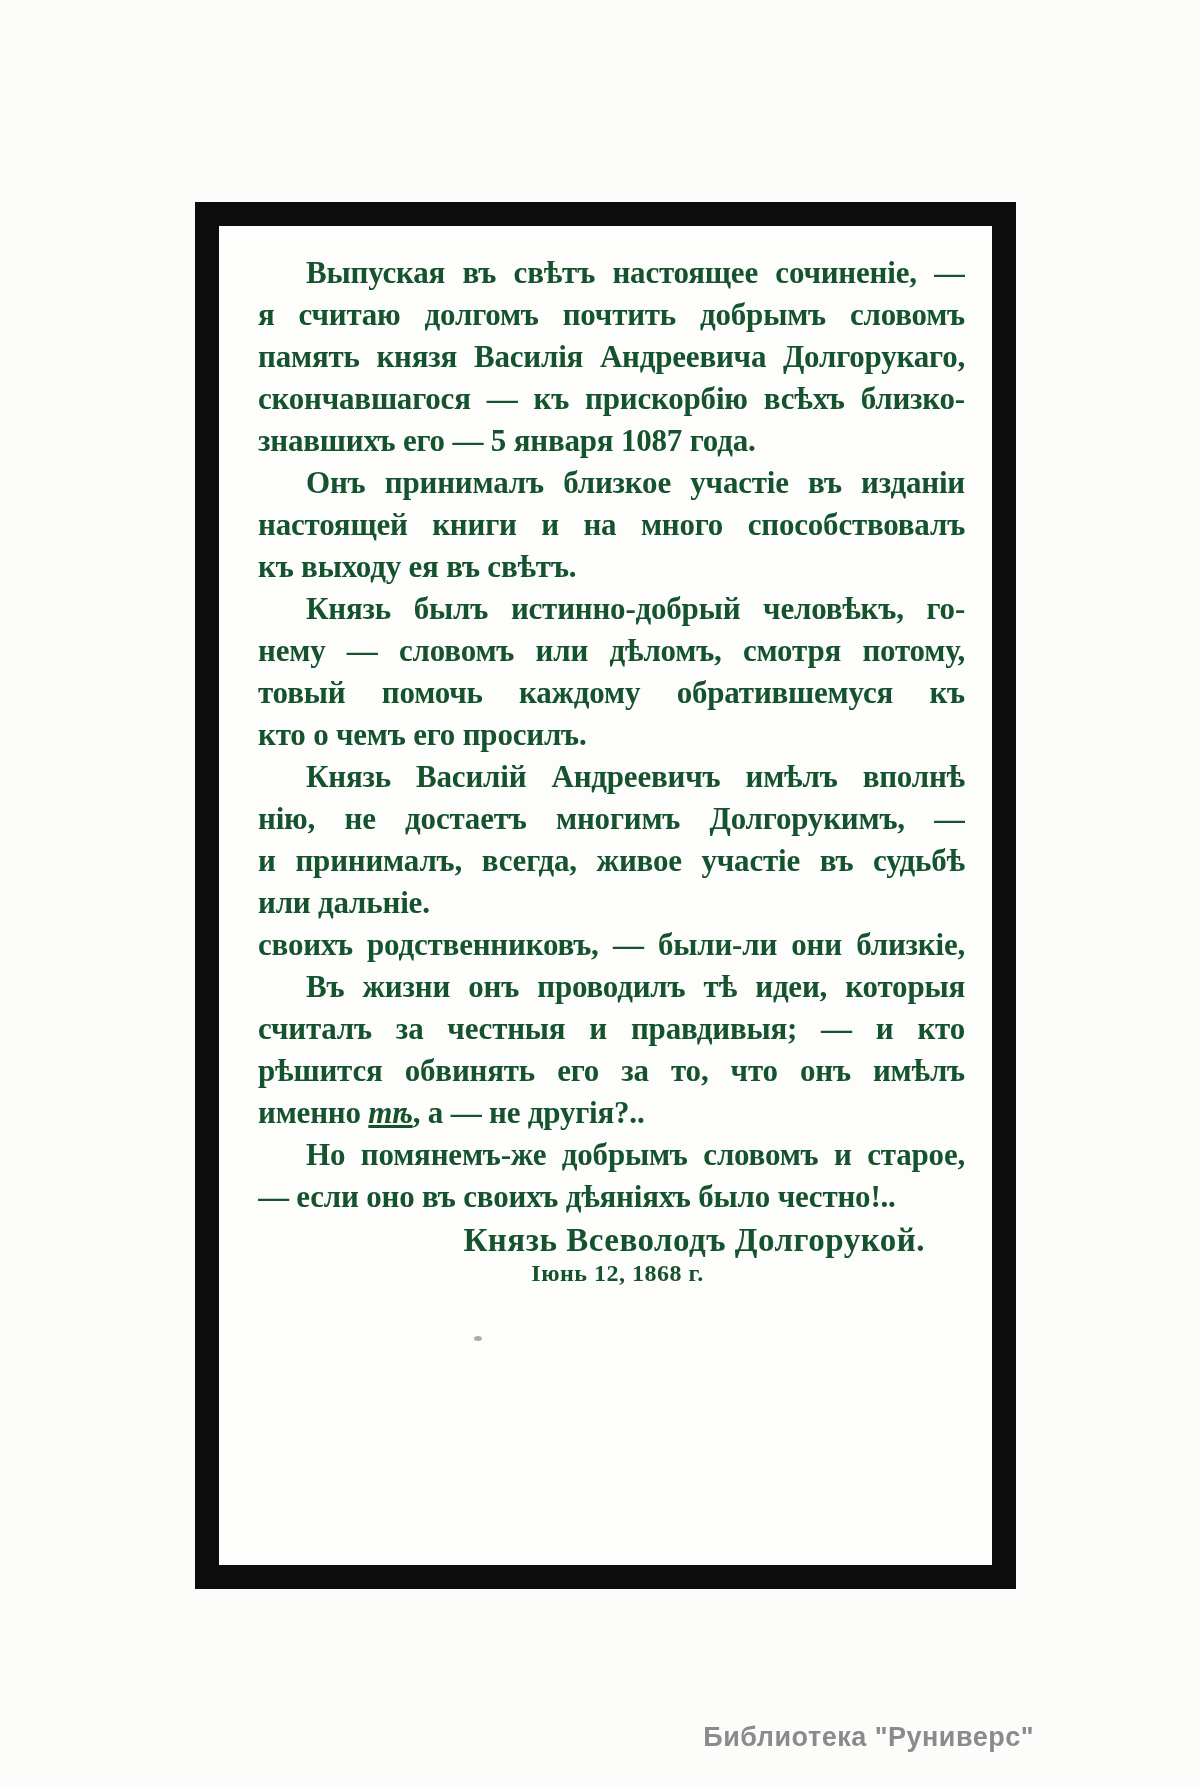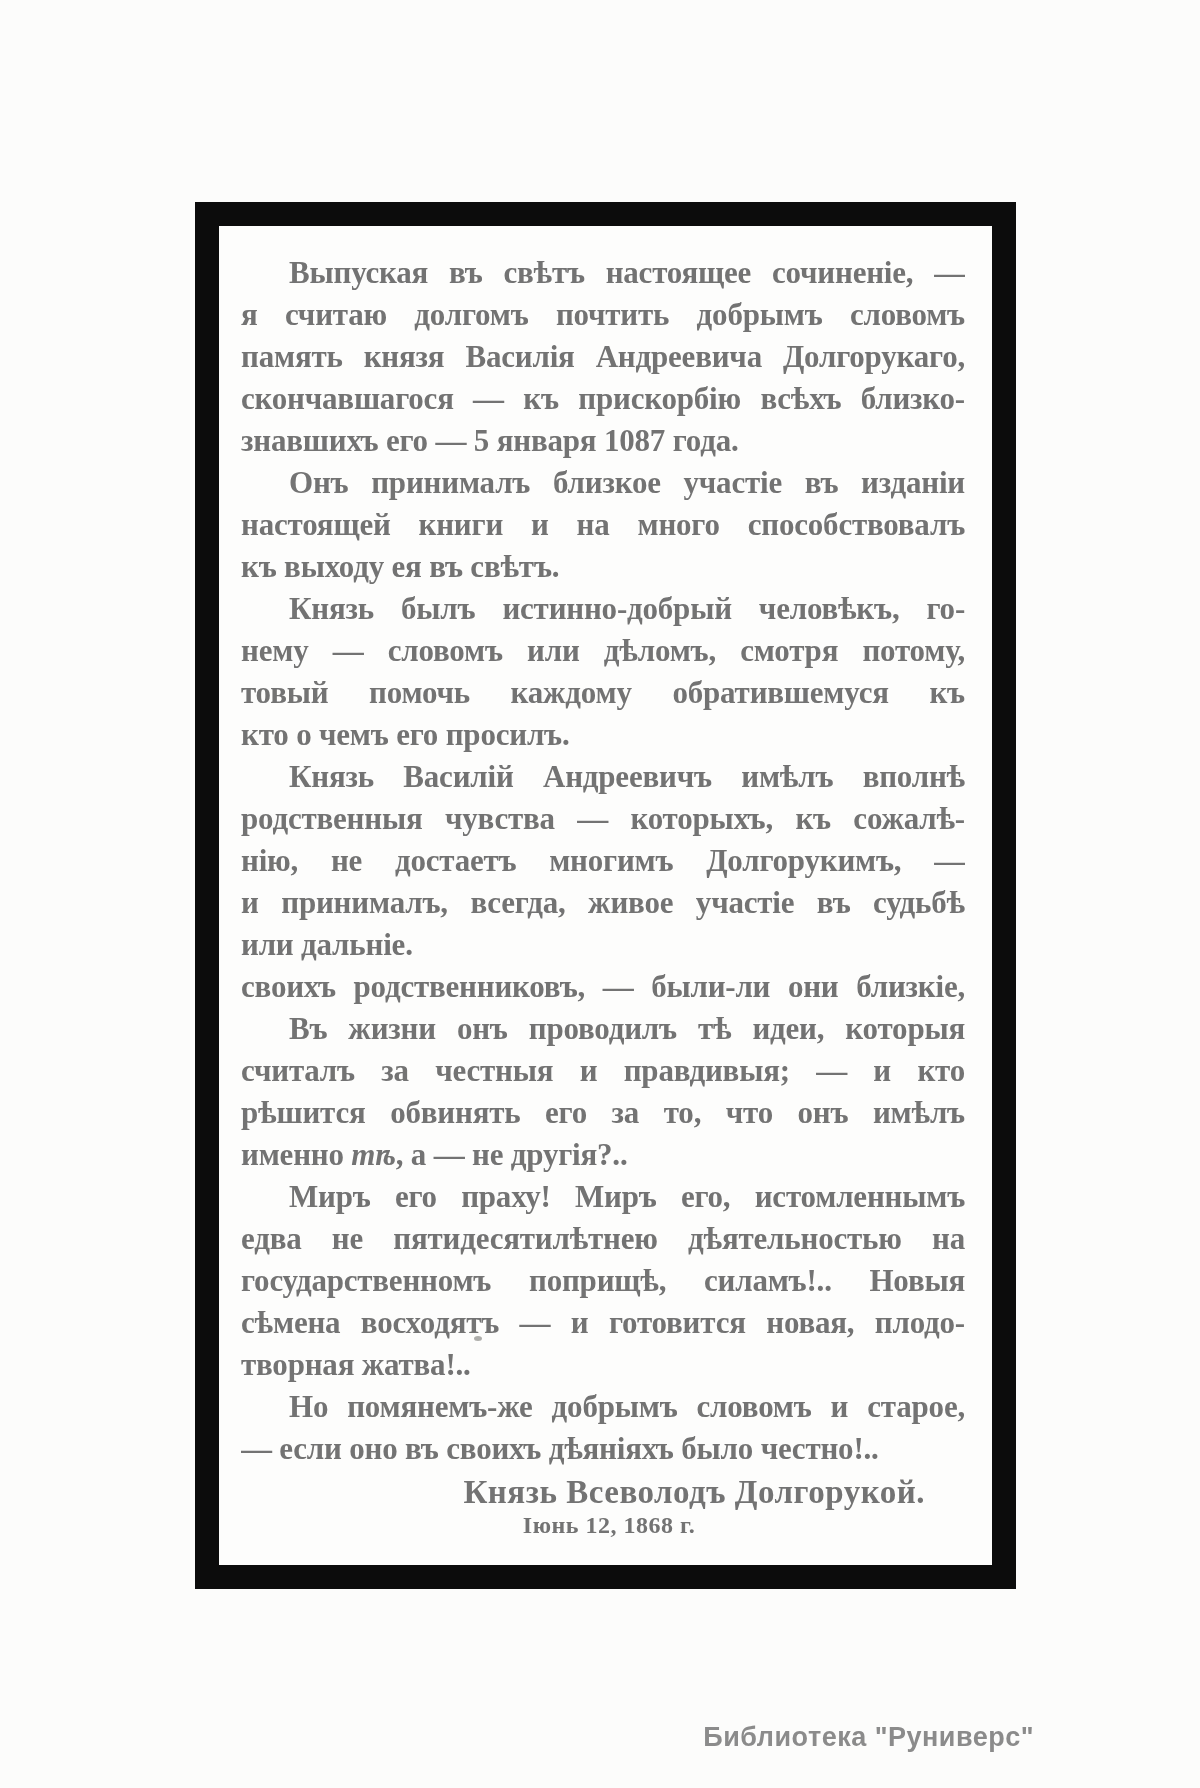--- a/index.html
+++ b/index.html
@@ -36,38 +36,38 @@
     background: #6b6b66;
     opacity: .55;
     border-radius: 50%;
   }
 
   
   .page-text {
     position: absolute;
     left: 219px; top: 226px;   
     width: 773px;
-    padding: 26px 27px 0 22px;
-    color: #737373;
+    padding: 26px 27px 0 39px;
+    color: #14532d;
     font-weight: bold;
     font-size: 31px;
     letter-spacing: -0.2px;
   }
   .paragraph { }
   .line {
     height: 42px;
     line-height: 42px;
     overflow: hidden;
     text-align: justify;
     text-align-last: justify;
     white-space: normal;
   }
   .line.first { text-indent: 48px; }
   .line.plast { text-align: left; text-align-last: left; }
-  .line i { font-style: italic; }
+  .line i { font-style: italic; text-decoration: underline; }
 
   .signature-line {
     height: 44px;
     line-height: 44px;
     text-align: right;
     padding-right: 40px;
     font-size: 33px;
     letter-spacing: 0.5px;
   }
   .dateline {
@@ -121,38 +121,30 @@
         <div class="line plast">къ выходу ея въ свѣтъ.</div>
       </div>
       <div class="paragraph">
         <div class="line first">Князь былъ истинно-добрый человѣкъ, го-</div>
         <div class="line">нему — словомъ или дѣломъ, смотря потому,</div>
         <div class="line">товый помочь каждому обратившемуся къ</div>
         <div class="line plast">кто о чемъ его просилъ.</div>
       </div>
       <div class="paragraph">
         <div class="line first">Князь Василій Андреевичъ имѣлъ вполнѣ</div>
-        <div class="line">родственныя чувства — которыхъ, къ сожалѣ-</div>
         <div class="line">нію, не достаетъ многимъ Долгорукимъ, —</div>
         <div class="line">и принималъ, всегда, живое участіе въ судьбѣ</div>
         <div class="line plast">или дальніе.</div>
         <div class="line">своихъ родственниковъ, — были-ли они близкіе,</div>
       </div>
       <div class="paragraph">
         <div class="line first">Въ жизни онъ проводилъ тѣ идеи, которыя</div>
         <div class="line">считалъ за честныя и правдивыя; — и кто</div>
         <div class="line">рѣшится обвинять его за то, что онъ имѣлъ</div>
         <div class="line plast">именно <i>тѣ</i>, а — не другія?..</div>
-      </div>
-      <div class="paragraph">
-        <div class="line first">Миръ его праху! Миръ его, истомленнымъ</div>
-        <div class="line">едва не пятидесятилѣтнею дѣятельностью на</div>
-        <div class="line">государственномъ поприщѣ, силамъ!.. Новыя</div>
-        <div class="line">сѣмена восходятъ — и готовится новая, плодо-</div>
-        <div class="line plast">творная жатва!..</div>
       </div>
       <div class="paragraph">
         <div class="line first">Но помянемъ-же добрымъ словомъ и старое,</div>
         <div class="line plast">— если оно въ своихъ дѣяніяхъ было честно!..</div>
       </div>
       <div class="signature-line">Князь Всеволодъ Долгорукой.</div>
     <div class="dateline">Іюнь 12, 1868 г.</div>
   </div>
 
   <div class="watermark">Библиотека "Руниверс"</div>

